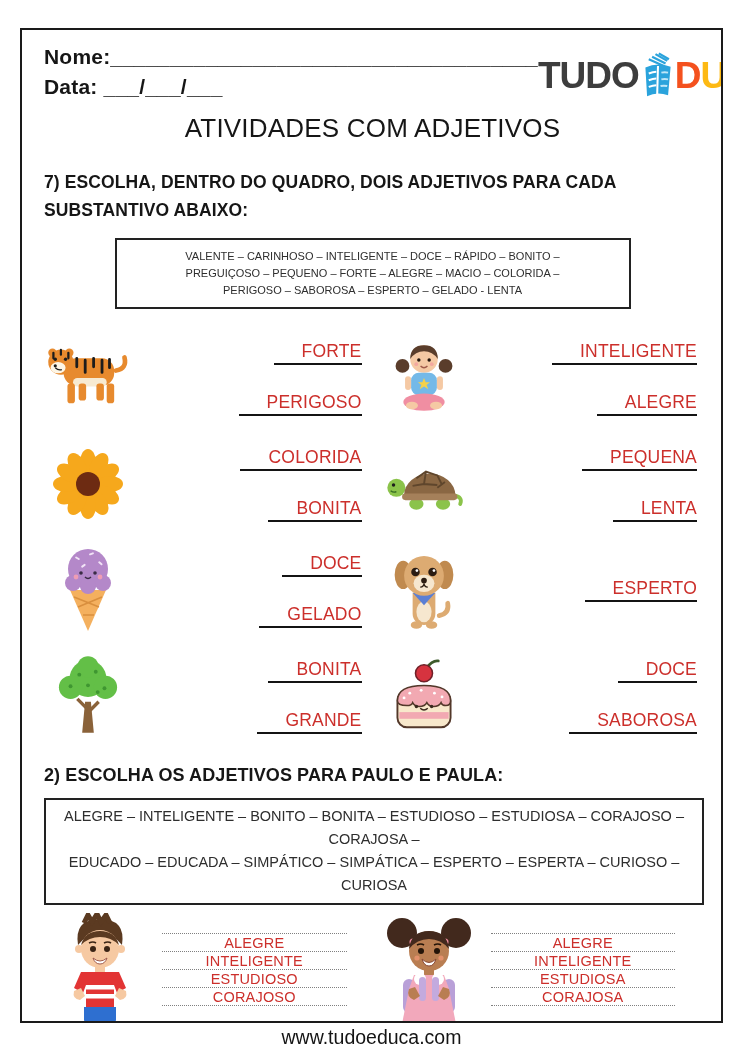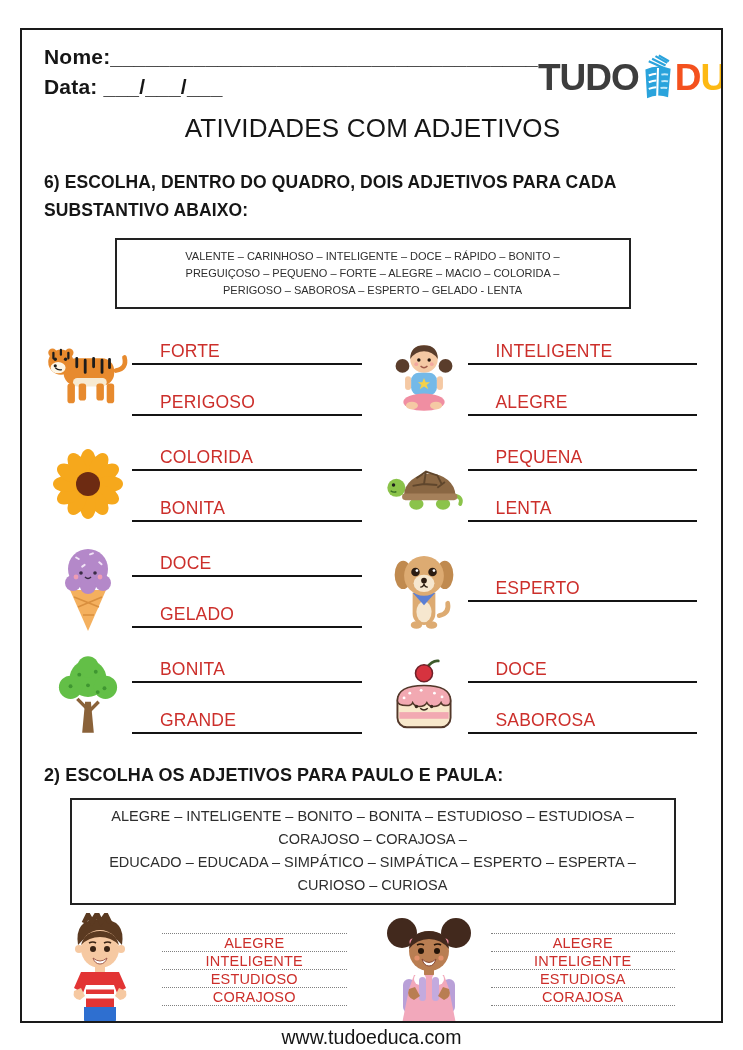--- a/index.html
+++ b/index.html
@@ -10,43 +10,43 @@
   html,body{margin:0;padding:0;background:#fff;}
   body{
     width:743px;height:1050px;position:relative;
     font-family:"Liberation Sans","DejaVu Sans",sans-serif;color:var(--ink);
   }
   .sheet-border{
     position:absolute;left:20px;right:20px;top:28px;height:995px;
     border:2px solid #1a1a1a;background:#fff;padding:12px 20px 0 22px;overflow:hidden;
   }
   
-  .header-row{display:flex;justify-content:space-between;align-items:flex-end;}
+  .header-row{display:flex;justify-content:space-between;align-items:center;}
   .id-block{font-size:21px;font-weight:bold;line-height:1.45;letter-spacing:.2px;}
   .id-line{white-space:nowrap;}
   .logo{display:flex;align-items:center;margin-top:8px;margin-right:6px;}
   .logo-word{font-size:37px;font-weight:bold;letter-spacing:-1px;color:#3d3d3d;}
   .logo svg{margin:0 -4px 0 -2px;}
   .logo-letter{font-size:37px;font-weight:bold;letter-spacing:-1px;}
   .logo-letter.d{color:#f4511e;}
   .logo-letter.u{color:#fdb913;}
   
   .page-title{text-align:center;font-size:26px;font-weight:normal;margin-top:10px;letter-spacing:.2px;}
   
   .instruction{font-size:17.5px;font-weight:bold;line-height:1.6;margin-top:24px;letter-spacing:.1px;}
   .instruction.second{margin-top:12px;font-size:18px;}
   
   .word-box{border:2px solid #222;margin:14px auto 0;text-align:center;color:#2e2e2e;}
   .word-box.box1{width:516px;font-size:11px;line-height:1.55;padding:8px 6px;}
-  .word-box.box2{width:606px;font-size:14.5px;line-height:1.6;padding:5px 4px;margin-top:8px;}
+  .word-box.box2{width:660px;font-size:14.5px;line-height:1.6;padding:5px 4px;margin-top:8px;}
   
   .ex1-grid{display:grid;grid-template-columns:1fr 1fr;column-gap:14px;margin-top:16px;}
   .ex1-item{display:flex;align-items:center;height:106px;}
   .item-img{flex:0 0 88px;display:flex;align-items:center;justify-content:center;}
-  .answers{flex:1;display:flex;flex-direction:column;justify-content:center;gap:27px;padding-right:4px;}
+  .answers{flex:1;display:flex;flex-direction:column;justify-content:center;gap:27px;padding-right:4px;align-items:flex-end;}
   .ans{border-bottom:2.5px solid #141414;padding-bottom:1px;}
   .ans-word{color:var(--red);font-size:17.5px;margin-left:28px;letter-spacing:.2px;}
   
   .people-row{display:flex;margin-top:8px;}
   .person-block{flex:1;display:flex;align-items:flex-start;}
   .person-img{flex:0 0 112px;display:flex;justify-content:center;}
   .dotted-list{flex:1;margin-top:4px;padding:0 26px 0 6px;}
   .dot-row{
     height:17.8px;line-height:19px;border-bottom:1.6px dotted #808080;
     text-align:center;color:var(--red);font-size:14.5px;letter-spacing:.2px;
@@ -73,21 +73,21 @@
         <path d="M14 25 q5 -2 9 -2 M14 33 q5 -2 9 -2 M14 41 q5 -2 9 -2" stroke="#fff" stroke-width="2.4" fill="none"></path>
         <path d="M29 24 q4 -1 8 0 M29 32 q4 -1 8 0 M28 40 q4 -1 8 0" stroke="#bfe7f8" stroke-width="2.4" fill="none"></path>
       </svg>
       <span class="logo-letter d">D</span>
         <span class="logo-letter u">U</span>
     </div>
   </div>
 
   <div class="page-title">ATIVIDADES COM ADJETIVOS</div>
 
-  <div class="instruction">6) ESCOLHA, DENTRO DO QUADRO, DOIS ADJETIVOS PARA CADA SUBSTANTIVO ABAIXO:</div>
+  <div class="instruction">7) ESCOLHA, DENTRO DO QUADRO, DOIS ADJETIVOS PARA CADA SUBSTANTIVO ABAIXO:</div>
 
   <div class="word-box box1">
     <div>VALENTE – CARINHOSO – INTELIGENTE – DOCE – RÁPIDO – BONITO –</div>
     <div>PREGUIÇOSO – PEQUENO – FORTE – ALEGRE – MACIO – COLORIDA –</div>
     <div>PERIGOSO – SABOROSA – ESPERTO – GELADO - LENTA</div>
   </div>
 
   <div class="ex1-grid">
 
     <div class="ex1-item">

